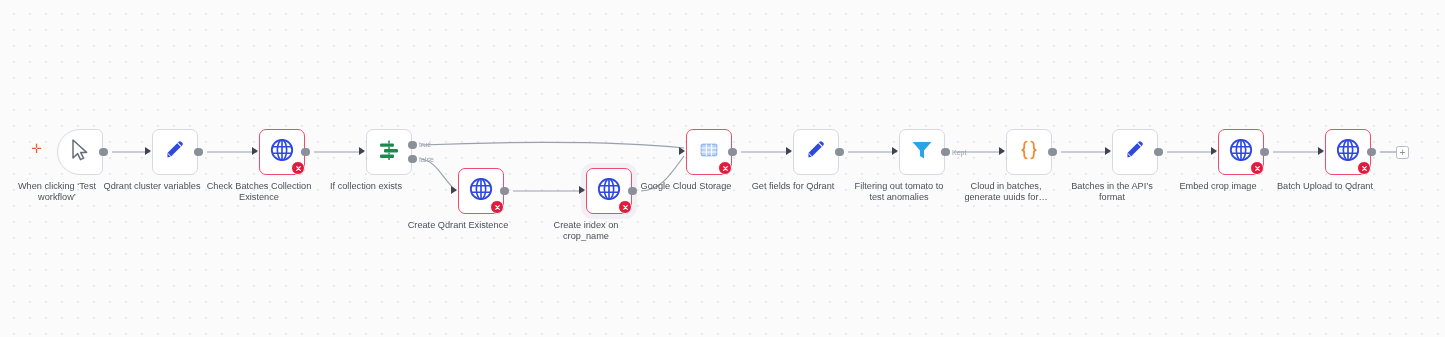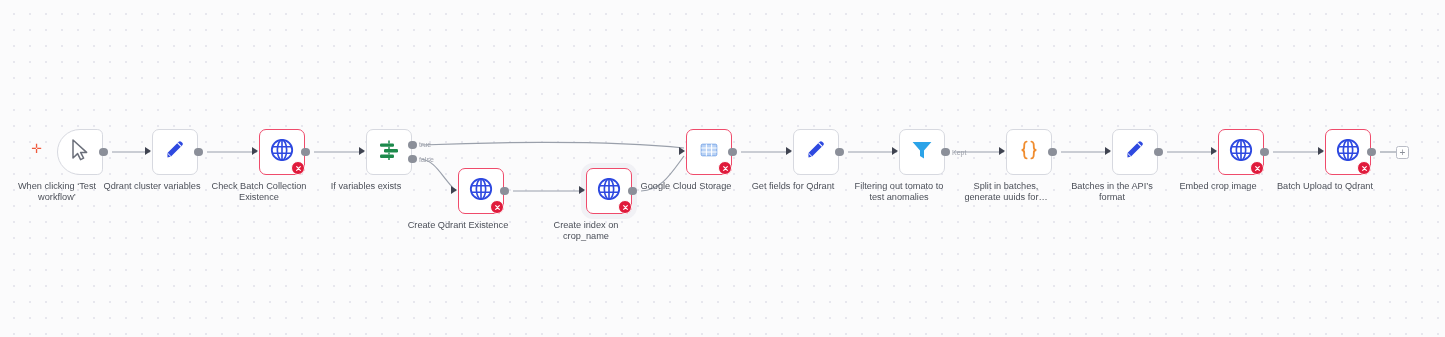--- a/index.html
+++ b/index.html
@@ -165,41 +165,41 @@
         </svg>
       </span>
       <span class="badge">
         <svg width="7" height="7" viewBox="0 0 10 10">
           <path d="M2.4 2.4 L7.6 7.6 M7.6 2.4 L2.4 7.6" stroke="#fff" stroke-width="1.7" stroke-linecap="round"></path>
         </svg>
       </span>
     </div>
     <div class="port-in" style="left:-7.5px;top:18.4px;"></div>
     <div class="port-out" style="left:42px;top:18.8px;"></div>
-    <div class="label">Check Batch Collection
+    <div class="label">Check Batches Collection
 Existence</div>
   </div>
 
   <div class="node" style="left:366px;top:129px;">
     <div class="box">
       <span class="ico">
         <svg width="24" height="24" viewBox="0 0 24 24">
           <rect x="3" y="5.4" width="14" height="3.4" rx="1.2" fill="#1d8a4c"></rect>
           <rect x="7" y="11.0" width="14" height="3.4" rx="1.2" fill="#1d8a4c"></rect>
           <rect x="3" y="16.6" width="14" height="3.4" rx="1.2" fill="#1d8a4c"></rect>
           <path d="M12 2.4 V5.4 M12 8.8 V11 M12 14.4 V16.6 M12 20 V22" stroke="#1d8a4c" stroke-width="1.5"></path>
         </svg>
       </span>
     </div>
     <div class="port-in" style="left:-7.5px;top:18.4px;"></div>
     <div class="port-out" style="left:42px;top:11.5px;"></div>
     <div class="port-lbl" style="left:53px;top:12.2px;">true</div>
     <div class="port-out" style="left:42px;top:25.8px;"></div>
     <div class="port-lbl" style="left:53px;top:26.5px;">false</div>
-    <div class="label">If variables exists</div>
+    <div class="label">If collection exists</div>
   </div>
 
   <div class="node" style="left:458px;top:168px;">
     <div class="box err">
       <span class="ico">
         <svg width="26" height="26" viewBox="0 0 24 24">
           <circle cx="12" cy="12" r="9.4" fill="none" stroke="#2e49e0" stroke-width="1.7"></circle>
           <ellipse cx="12" cy="12" rx="4.3" ry="9.4" fill="none" stroke="#2e49e0" stroke-width="1.5"></ellipse>
           <path d="M2.9 9 H21.1 M2.9 15 H21.1 M12 2.6 V21.4" stroke="#2e49e0" stroke-width="1.5"></path>
         </svg>
@@ -289,21 +289,21 @@
     <div class="box">
       <span class="ico">
         <svg width="24" height="24" viewBox="0 0 24 24">
           <path d="M9.6 3.6 C7 3.6 7.2 7.4 7.2 9.2 C7.2 11 5.8 12 4.6 12 C5.8 12 7.2 13 7.2 14.8 C7.2 16.6 7 20.4 9.6 20.4" fill="none" stroke="#f08c2e" stroke-width="1.8" stroke-linecap="round"></path>
           <path d="M14.4 3.6 C17 3.6 16.8 7.4 16.8 9.2 C16.8 11 18.2 12 19.4 12 C18.2 12 16.8 13 16.8 14.8 C16.8 16.6 17 20.4 14.4 20.4" fill="none" stroke="#f08c2e" stroke-width="1.8" stroke-linecap="round"></path>
         </svg>
       </span>
     </div>
     <div class="port-in" style="left:-7.5px;top:18.4px;"></div>
     <div class="port-out" style="left:42px;top:18.8px;"></div>
-    <div class="label">Split in batches,
+    <div class="label">Cloud in batches,
 generate uuids for…</div>
   </div>
 
   <div class="node" style="left:1112px;top:129px;">
     <div class="box">
       <span class="ico">
         <svg width="24" height="24" viewBox="0 0 24 24">
           <path d="M4.5 19.5 L8 18.6 L19.3 7.3 C20 6.6 20 5.5 19.3 4.8 L18.2 3.7 C17.5 3 16.4 3 15.7 3.7 L4.4 15 Z" fill="#2e49e0"></path>
           <path d="M14.6 4.9 L18.1 8.4" stroke="#ffffff" stroke-width="1.2"></path>
           <path d="M4.4 15 L8 18.6" stroke="#ffffff" stroke-width="1"></path>

